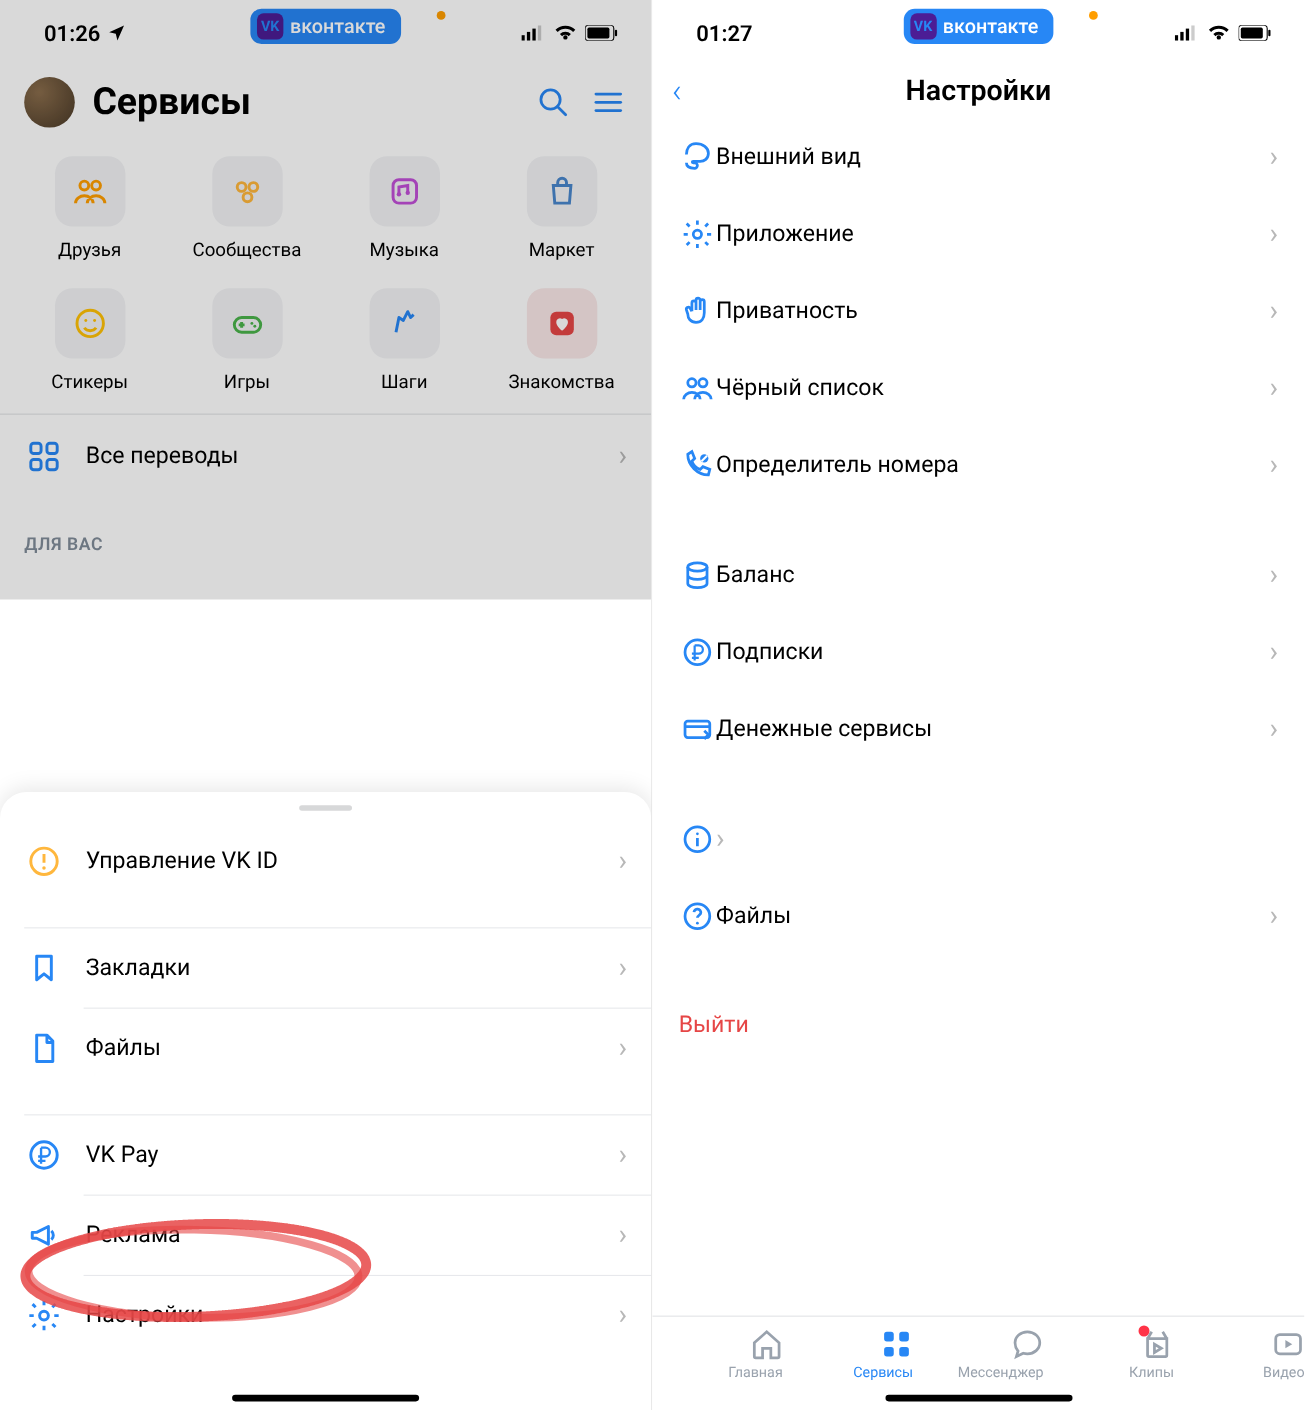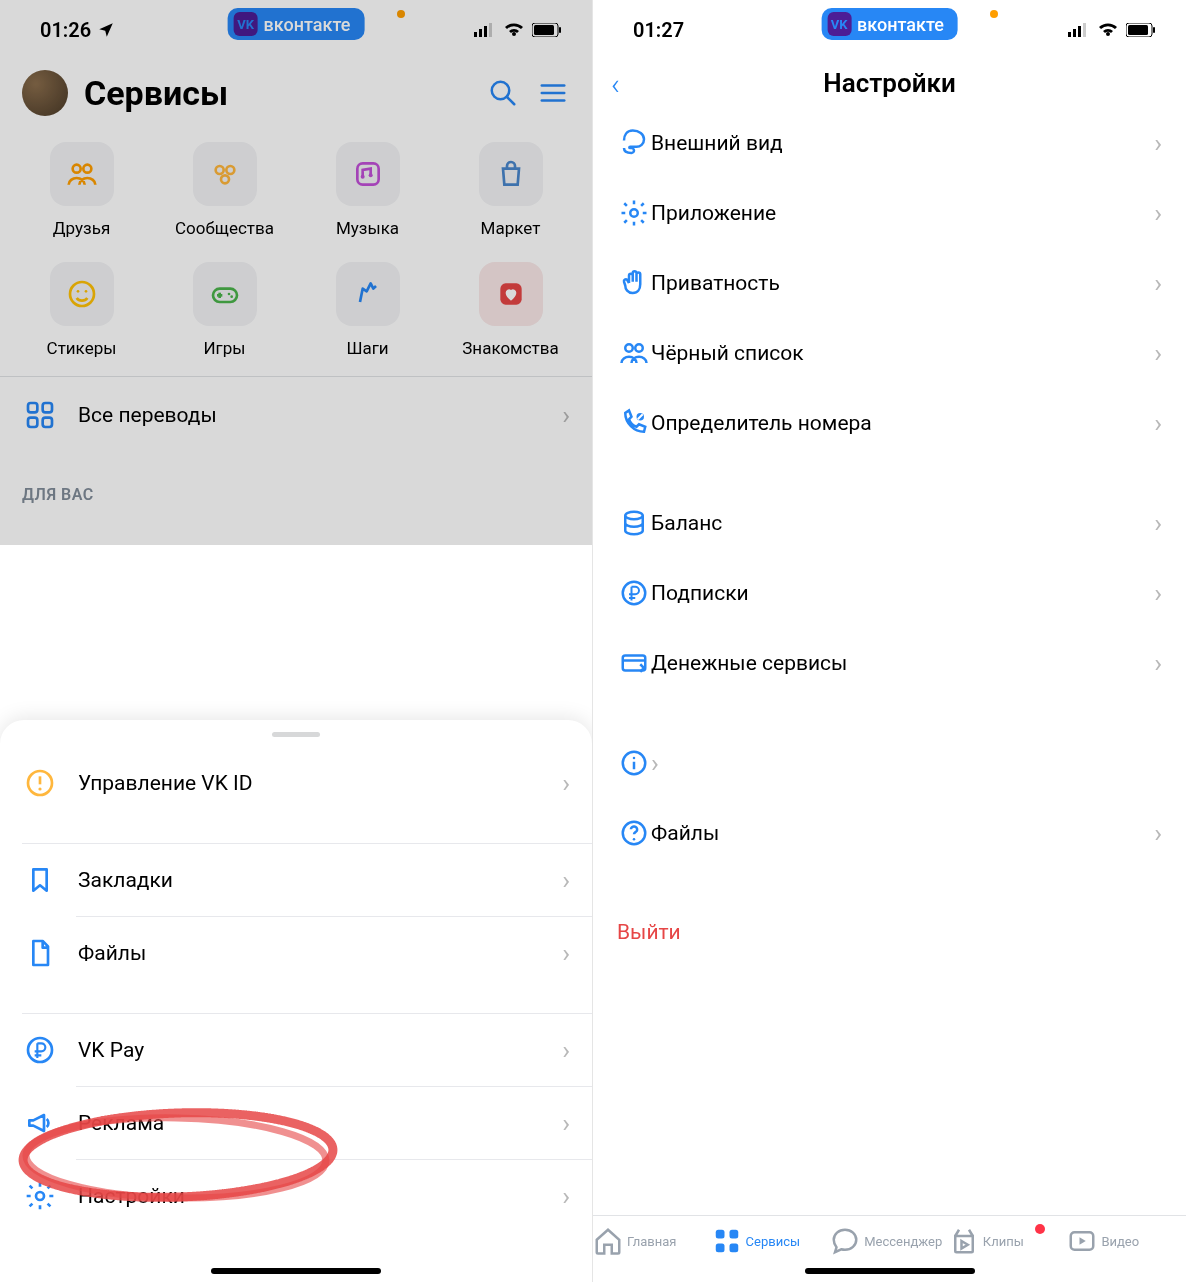--- a/index.html
+++ b/index.html
@@ -133,21 +133,21 @@
   .set-ico { width:34px; height:34px; display:flex; align-items:center; justify-content:center; flex-shrink:0; }
   .set-ico svg { width:30px; height:30px; stroke:#2787f5; fill:none; stroke-width:2; }
   .group-gap { height:30px; }
   .logout-row { padding:22px 24px; color:#e64646; font-size:21px; }
   
   .tabbar {
     position:absolute; left:0; right:0; bottom:0;
     display:flex; border-top:1px solid #e1e3e6;
     background:#fff; padding:10px 0 26px;
   }
-  .tab { flex:1; display:flex; flex-direction:row; align-items:center; gap:4px; font-size:13px; color:#99a2ad; position:relative; }
+  .tab { flex:1; display:flex; flex-direction:column; align-items:flex-end; gap:4px; font-size:13px; color:#99a2ad; position:relative; }
   .tab.active { color:#2787f5; }
   .tab svg { width:30px; height:30px; }
   .home-indicator {
     position:absolute; bottom:8px; left:50%; transform:translateX(-50%);
     width:170px; height:6px; background:#000; border-radius:3px;
   }
   .left .home-indicator { bottom: 8px; z-index:5; }
   .orange-dot { position:absolute; top:10px; left:67%; width:8px; height:8px; background:#ff9e00; border-radius:50%; }
   .red-dot { position:absolute; top:-2px; right:22px; width:10px; height:10px; background:#ff3347; border-radius:50%; }
   

